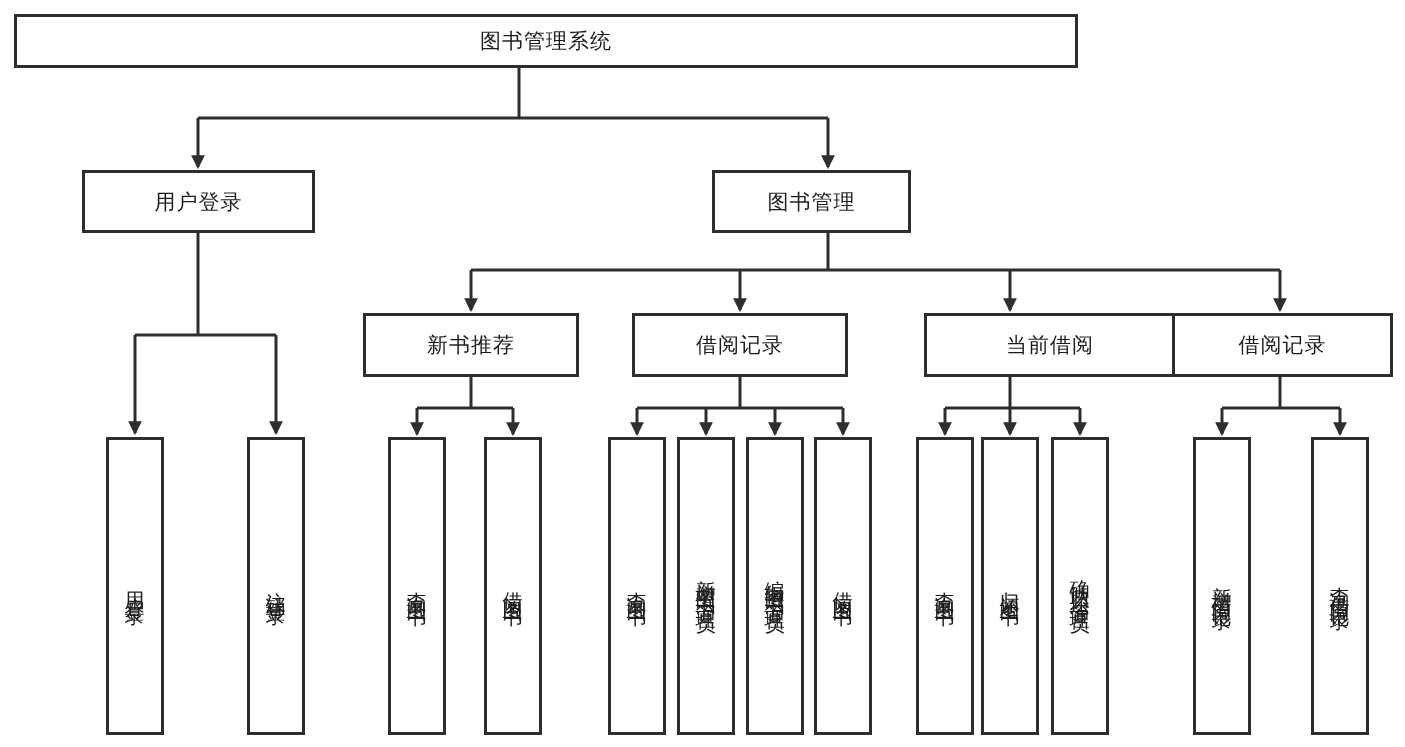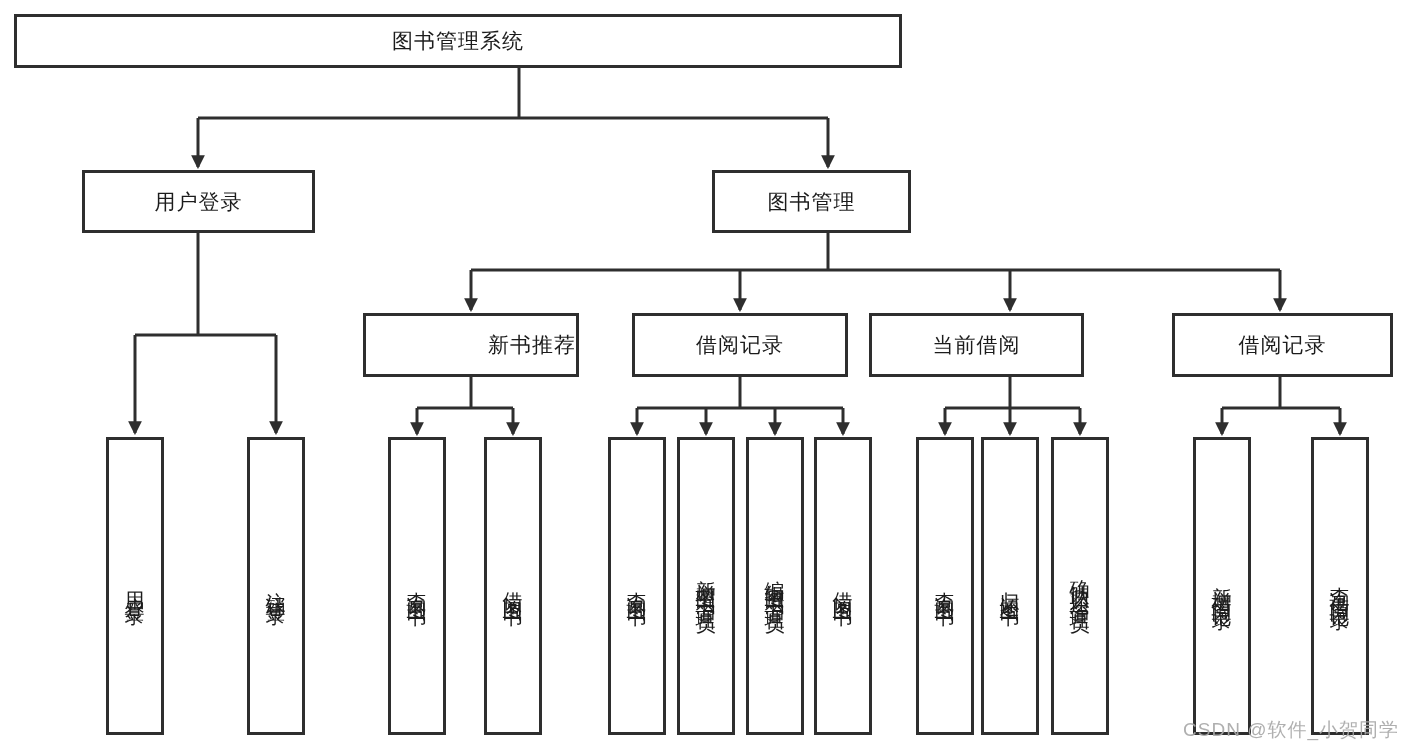--- a/index.html
+++ b/index.html
@@ -87,38 +87,38 @@
       <path d="M1010 408 V434" marker-end="url(#arw)"></path>
       <path d="M1080 408 V434" marker-end="url(#arw)"></path>
 
       <path d="M1280 377 V408"></path>
       <path d="M1222 408 H1340"></path>
       <path d="M1222 408 V434" marker-end="url(#arw)"></path>
       <path d="M1340 408 V434" marker-end="url(#arw)"></path>
     </g>
   </svg>
 
-  <div class="box" style="left:14px;top:14px;width:888px;height:54px;font-family:Liberation Serif, serif;">
+  <div class="box" style="left:14px;top:14px;width:1064px;height:54px;font-family:Liberation Serif, serif;">
     <span class="hlabel">图书管理系统</span>
   </div>
 
   <div class="box" style="left:82px;top:170px;width:233px;height:63px;">
     <span class="hlabel">用户登录</span>
   </div>
   <div class="box" style="left:712px;top:170px;width:199px;height:63px;">
     <span class="hlabel">图书管理</span>
   </div>
 
-  <div class="box" style="left:363px;top:313px;width:216px;height:64px;justify-content:flex-end;">
+  <div class="box" style="left:363px;top:313px;width:216px;height:64px;">
     <span class="hlabel">新书推荐</span>
   </div>
   <div class="box" style="left:632px;top:313px;width:216px;height:64px;">
     <span class="hlabel">借阅记录</span>
   </div>
-  <div class="box" style="left:869px;top:313px;width:215px;height:64px;">
+  <div class="box" style="left:924px;top:313px;width:252px;height:64px;">
     <span class="hlabel">当前借阅</span>
   </div>
   <div class="box" style="left:1172px;top:313px;width:221px;height:64px;text-align:center;">
     <span class="hlabel">借阅记录</span>
   </div>
 
   <div class="box" style="left:106px;top:437px;width:58px;height:298px;">
     <span class="vlabel">用户登录</span>
   </div>
   <div class="box" style="left:247px;top:437px;width:58px;height:298px;">
@@ -155,15 +155,14 @@
     <span class="vlabel">确认归还（管理员）</span>
   </div>
 
   <div class="box" style="left:1193px;top:437px;width:58px;height:298px;">
     <span class="vlabel">新增借阅记录</span>
   </div>
   <div class="box" style="left:1311px;top:437px;width:58px;height:298px;">
     <span class="vlabel">查询借阅记录</span>
   </div>
 
-  <div class="watermark">CSDN @软件_小贺同学</div>
 
 </div>
 
 </body></html>

